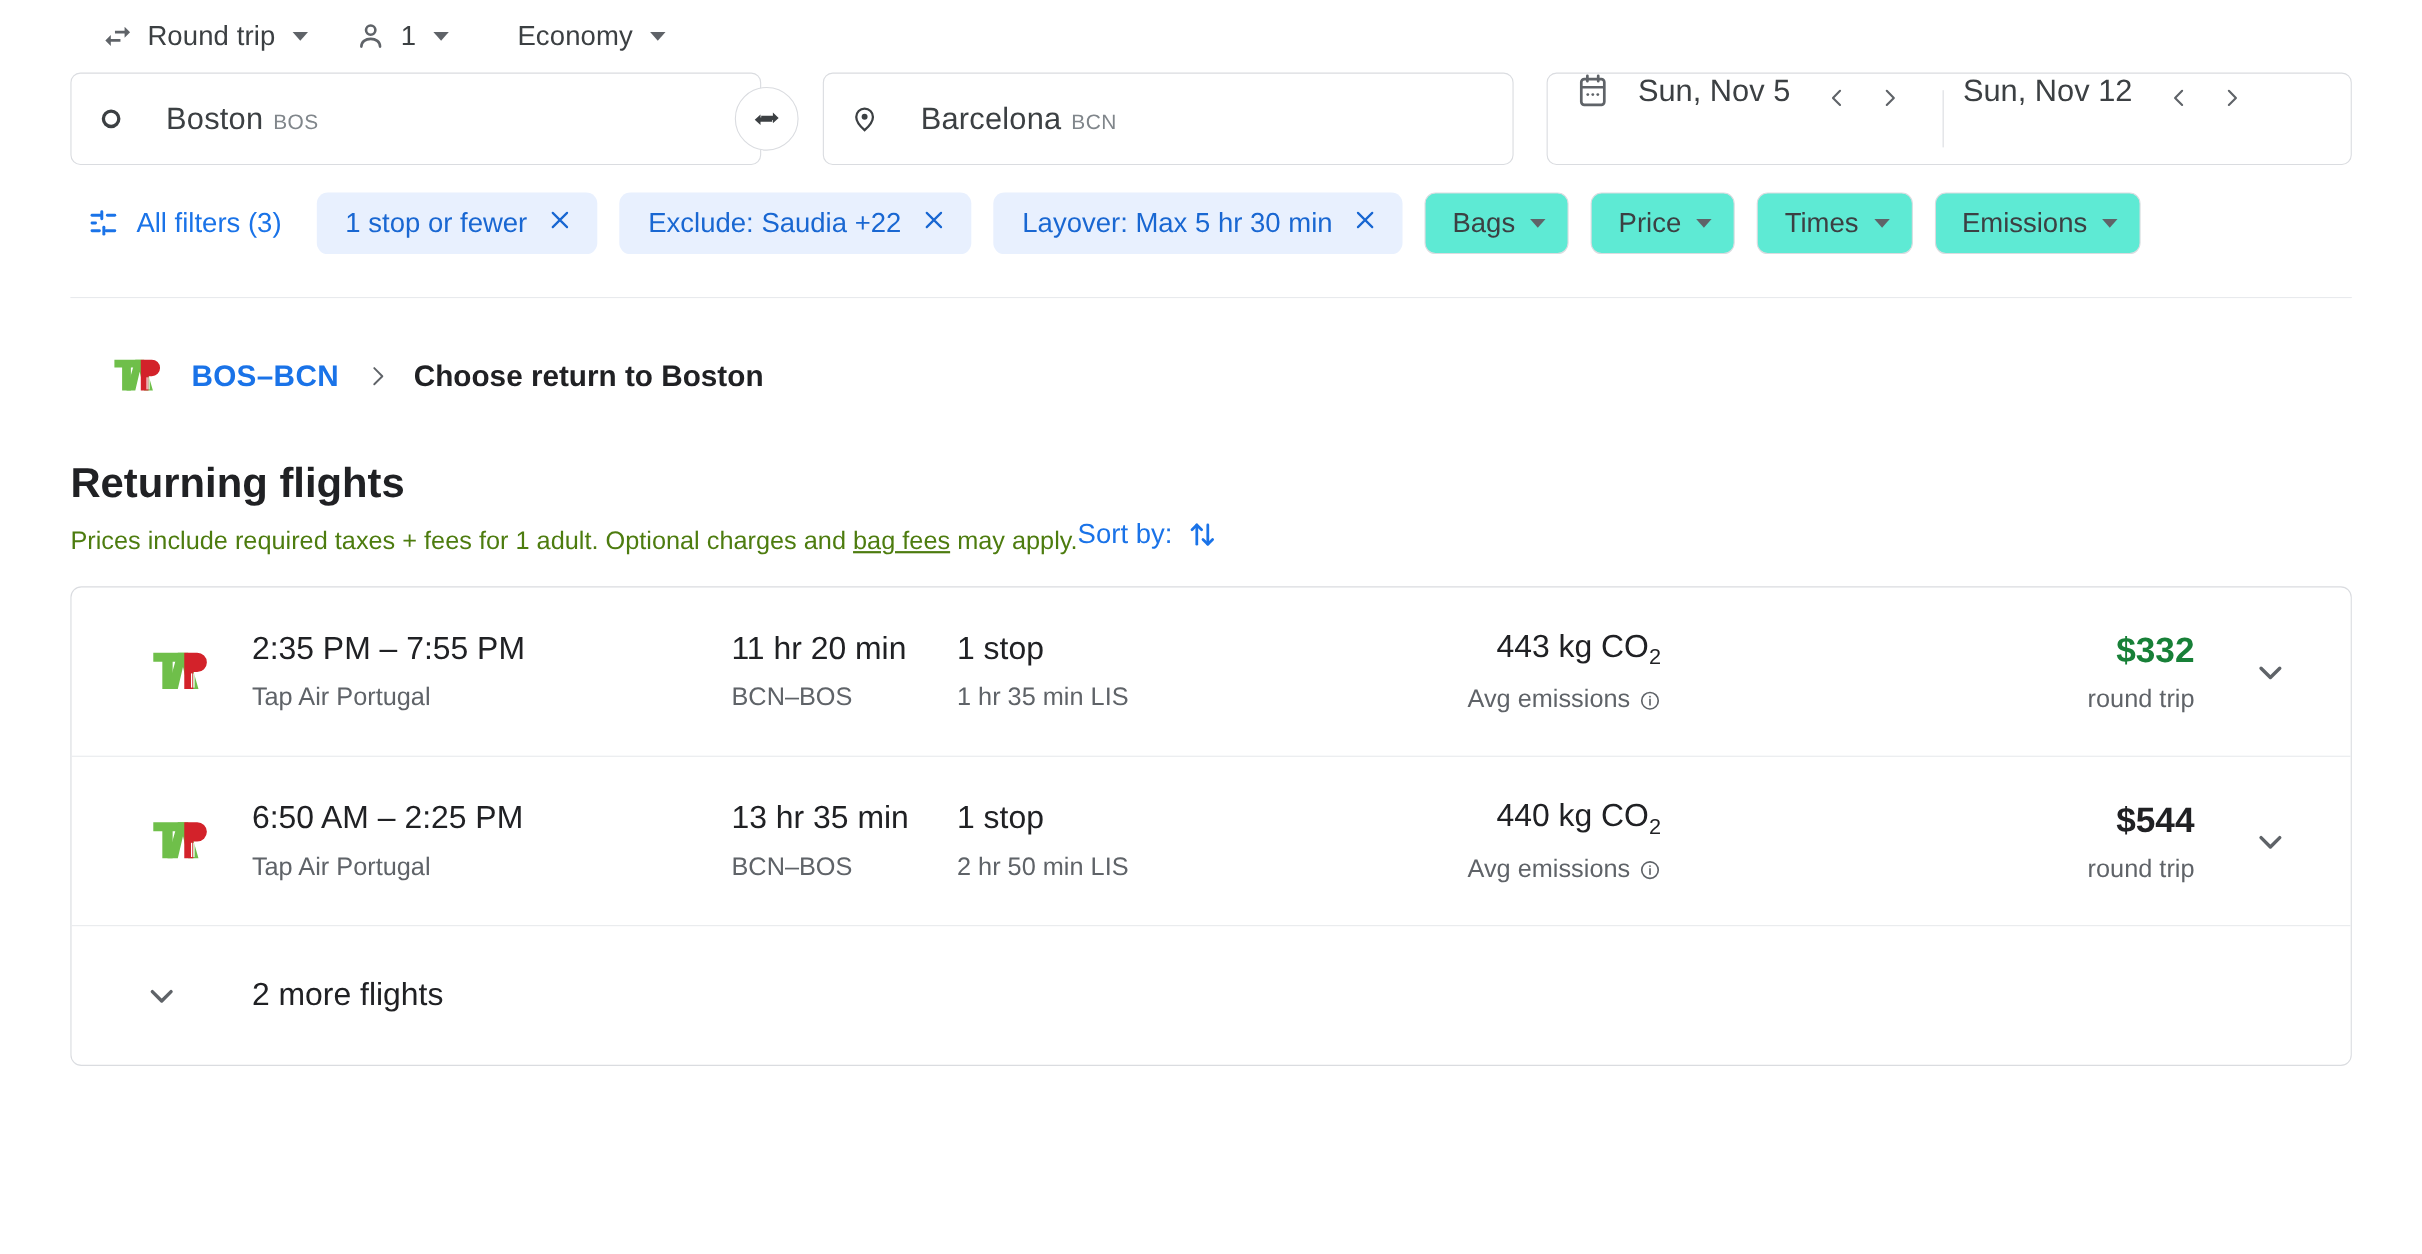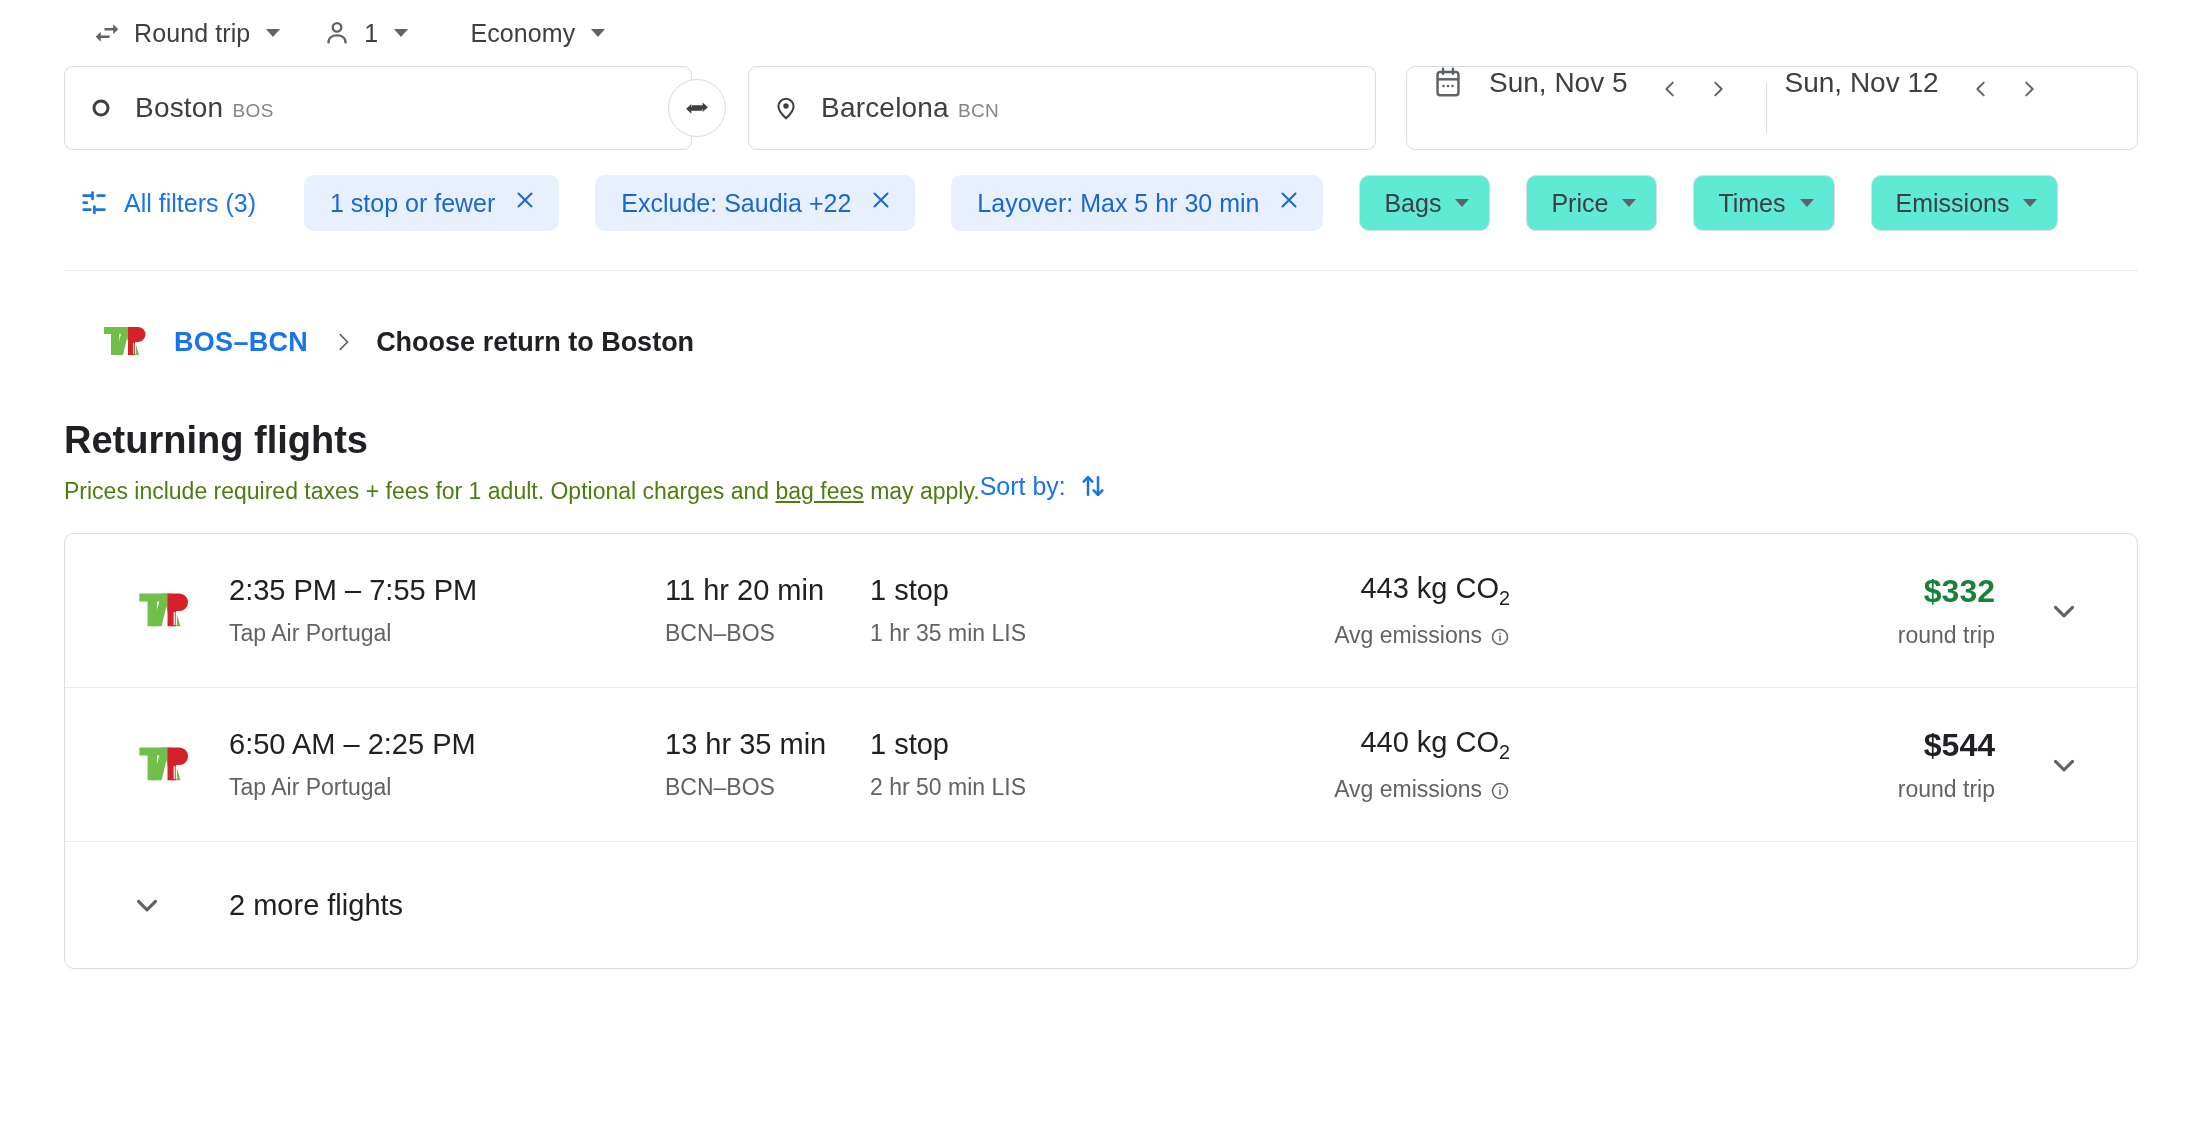--- a/index.html
+++ b/index.html
@@ -47,21 +47,21 @@
   }
   .fieldgroup {
     position: relative;
     display: flex; align-items: stretch;
     width: 1312px; flex: none;
   }
   .field {
     display: flex; align-items: center;
     border: 1px solid #dadce0; border-radius: 9px;
     background: #fff; height: 84px;
-    padding: 0 24px; gap: 22px; cursor: text;
+    padding: 0 24px; gap: 38px; cursor: text;
   }
   .field.origin { width: 628px; }
   .field.dest { width: 628px; margin-left: 56px; }
   .field .val {
     font-size: 28px; color: #3c4043; letter-spacing: .2px;
     white-space: nowrap;
   }
   .field .code {
     font-size: 19px; color: #80868b; margin-left: 9px; letter-spacing: .4px;
   }
@@ -95,21 +95,21 @@
   .navbtn {
     width: 44px; height: 44px; border-radius: 50%;
     display: flex; align-items: center; justify-content: center;
     cursor: pointer; color: #5f6368; flex: none;
   }
 
   
   .chiprow {
     display: flex; align-items: center;
     padding: 0 0 0 64px; height: 78px; margin-top: 14px;
-    gap: 16px; overflow: hidden; white-space: nowrap;
+    gap: 0; overflow: hidden; white-space: nowrap;
   }
   .allfilters {
     display: flex; align-items: center; gap: 16px;
     color: #1a73e8; font-size: 25px; cursor: pointer;
     padding: 0 16px 0 16px; height: 56px; border-radius: 8px;
     margin-right: 16px; flex: none;
   }
   .chip {
     display: flex; align-items: center; gap: 18px;
     height: 56px; padding: 0 22px 0 26px;

